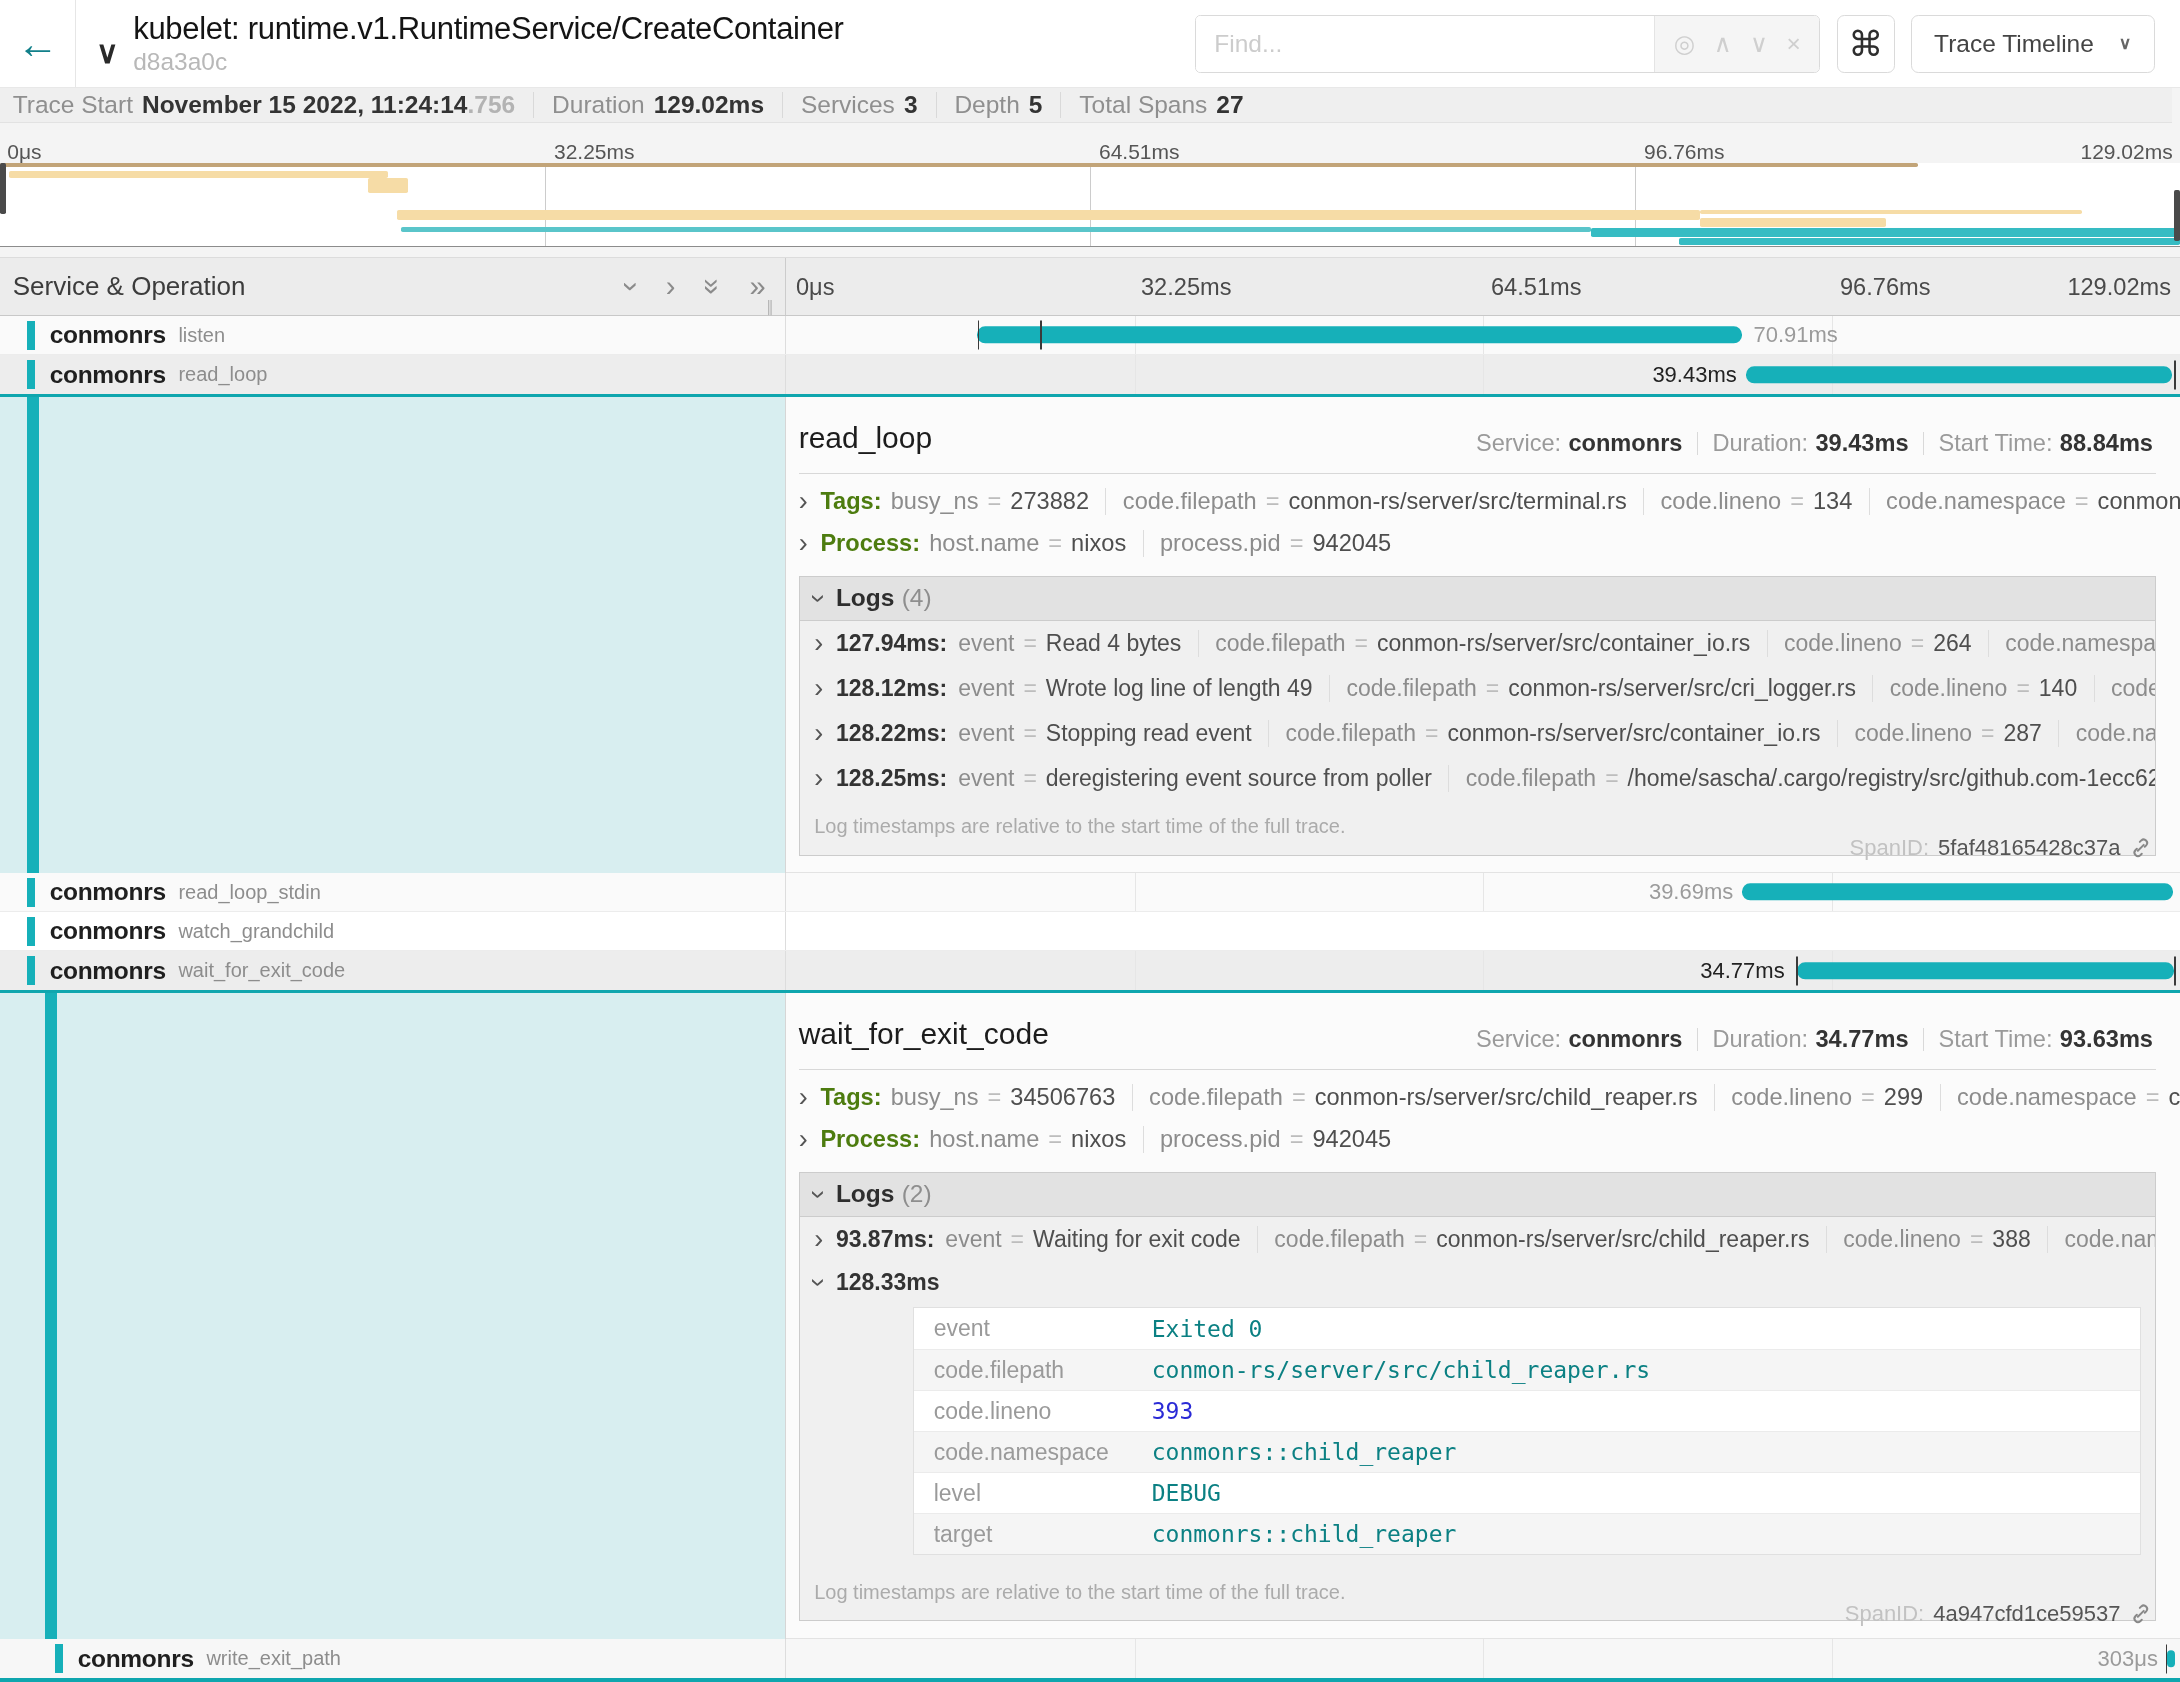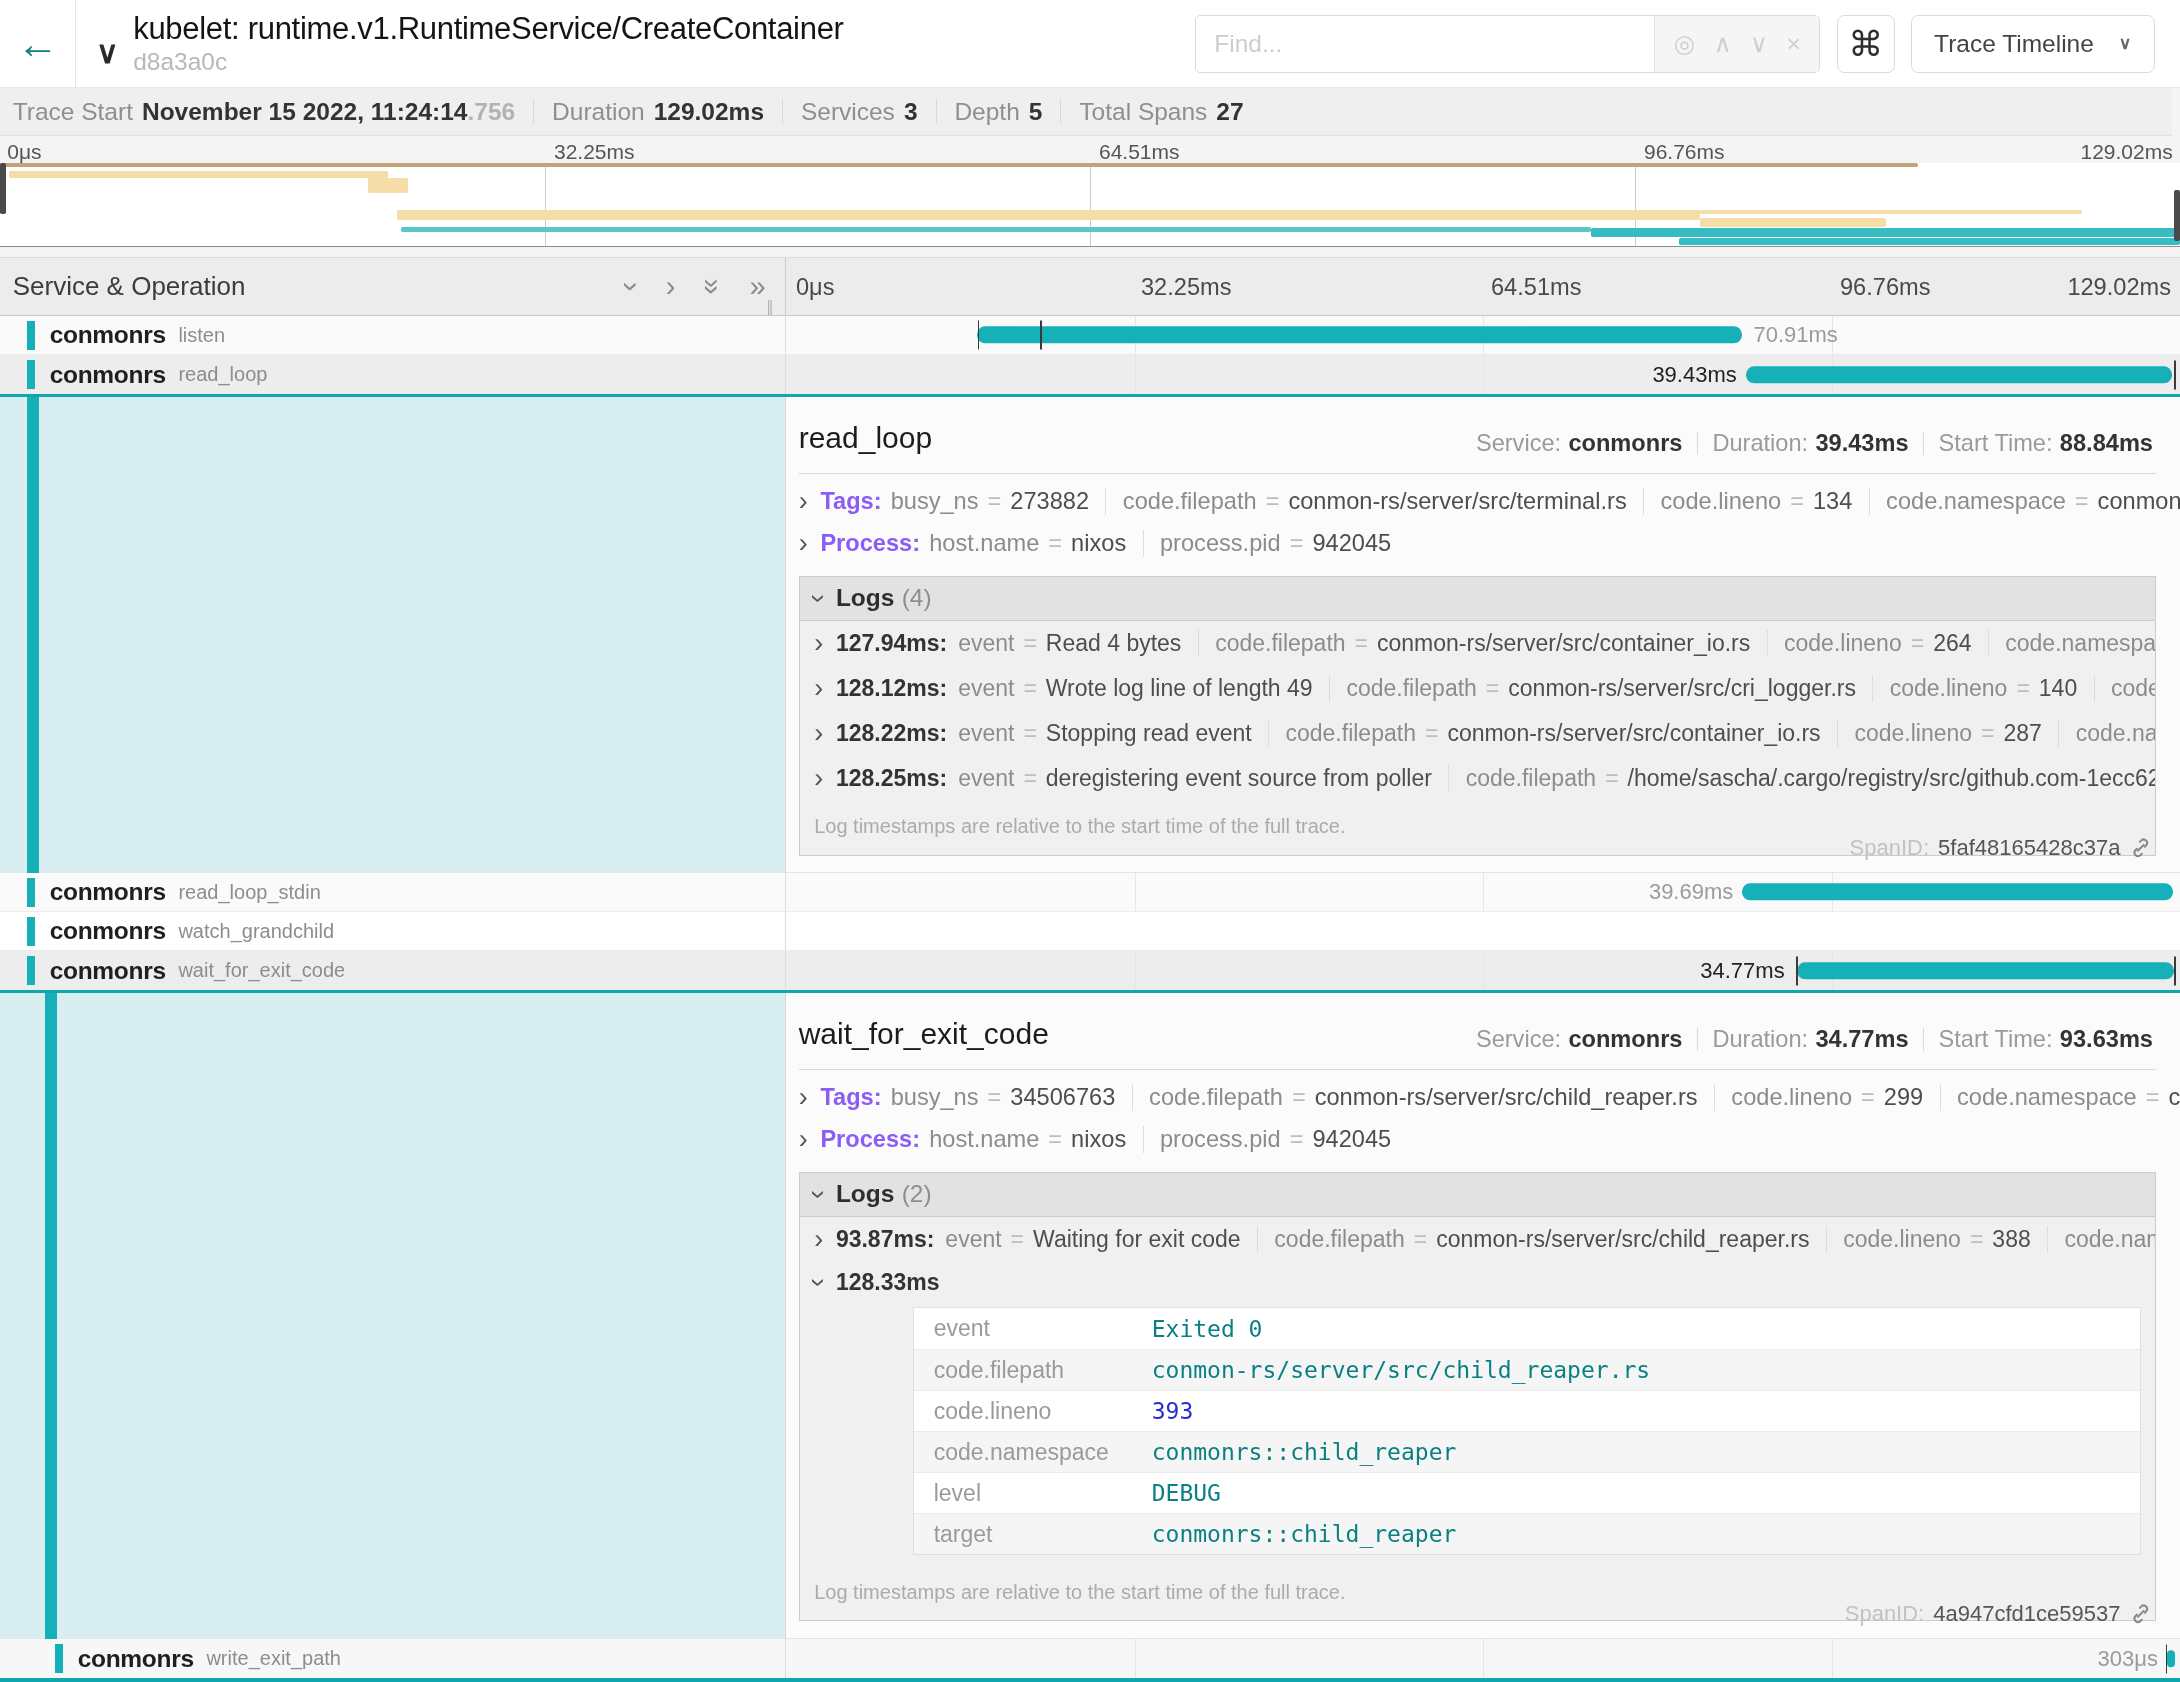--- a/index.html
+++ b/index.html
@@ -17,21 +17,21 @@
   .top-controls{margin-left:auto;display:flex;align-items:center;gap:16.4px;margin-right:25.5px}
   .findbox{display:flex;height:58px;width:625px;border:0.9px solid #dadada;border-radius:5.5px;background:#fff;overflow:hidden}
   .find-input{flex:1;border:0;outline:0;padding:0 18px;font-size:24.5px;color:#444;font-family:inherit;background:#fff;min-width:0}
   .find-input::placeholder{color:#ccc}
   .find-tools{width:165px;background:#f5f5f5;border-left:0.9px solid #e4e4e4;display:flex;align-items:center;justify-content:space-evenly;color:#cfcfcf;font-size:24.5px}
   .kbd-btn{width:58px;height:58px;border:0.9px solid #dadada;border-radius:7.3px;background:#fff;font-size:35px;color:#2e2e2e;display:flex;align-items:center;justify-content:center;cursor:pointer}
   .view-btn{height:58px;border:0.9px solid #dadada;border-radius:7.3px;background:#fff;font-size:24.5px;color:#444;display:flex;align-items:center;gap:25px;padding:0 22px;cursor:pointer;font-family:inherit}
   .view-caret{font-size:17.3px;color:#666;font-weight:700}
 
   
-  .summary{position:absolute;top:88px;left:0;right:8px;height:48px;background:#efefef;border-bottom:0.9px solid #e2e2e2;display:flex;align-items:center;padding-left:12.7px;font-size:24.5px;color:#8f8f8f;white-space:nowrap}
+  .summary{position:absolute;top:88px;left:0;right:8px;height:35px;background:#efefef;border-bottom:0.9px solid #e2e2e2;display:flex;align-items:center;padding-left:12.7px;font-size:24.5px;color:#8f8f8f;white-space:nowrap}
   .summary b{color:#333;font-weight:700;margin-left:9px}
   .summary b.dim{color:#b3b3b3;margin-left:0}
   .vd{width:0.9px;height:25.5px;background:#d9d9d9;margin:0 18px;flex:none}
 
   
   .minimap{position:absolute;top:139px;left:0;right:0;height:108px}
   .mm-labels{position:relative;height:23.6px;font-size:21px;color:#555}
   .mm-labels span{position:absolute;top:0.9px}
   .mm-canvas{position:absolute;top:23.6px;left:0;right:0;bottom:0;background:#fff;border-bottom:1.8px solid #8c8c8c}
   .mm-grid{position:absolute;top:0;bottom:0;width:0.9px;background:#ccc}
@@ -68,21 +68,21 @@
   .d-left{width:786px;background:#d8eef0;border-right:0.9px solid #d6d6d6;position:relative;flex:none}
   .d-accent{position:absolute;top:0;bottom:0;width:11.8px;background:#16b0b9}
   .d-main{flex:1;background:#fbfbfb;position:relative;border-bottom:0.9px solid #e3e3e3;padding:23.6px 0 0 12.7px;overflow:hidden}
   .d-title{font-size:30px;font-weight:500;color:#1c1c1c}
   .d-meta{position:absolute;top:33px;right:27px;font-size:23.6px;color:#9a9a9a;display:flex;align-items:center;white-space:nowrap}
   .d-meta b{color:#333;margin-left:7.3px}
   .d-meta .vd{height:23.6px;margin:0 14.5px}
   .d-hr{border:0;border-top:0.9px solid #d8d8d8;margin:18px 23.6px 7.3px 0}
   .tp-row{display:flex;align-items:center;height:42px;white-space:nowrap;overflow:hidden;font-size:23.6px}
   .chev{color:#555;font-size:27px;margin-right:12.7px;line-height:1;flex:none}
-  .tp-label{font-weight:700;color:#8b5cf6;margin-right:3.6px;flex:none}
+  .tp-label{font-weight:700;color:#4d7c0f;margin-right:3.6px;flex:none}
   .pills{display:flex;align-items:flex-end;overflow:hidden;white-space:nowrap}
   .pill{padding:0 16.4px;border-left:0.9px solid #ddd;flex:none}
   .pills .pill:first-child{border-left:0;padding-left:5.5px}
   .pk{color:#8c8c8c}.peq{color:#bdbdbd;margin:0 9px}.pv{color:#4e4e4e}
   .logs{border:0.9px solid #ccc;background:#f0f0f0;margin:11px 23.6px 0 0}
   .logs-head{height:44px;background:#e2e2e2;border-bottom:0.9px solid #ccc;display:flex;align-items:center;padding-left:14.5px;font-size:24.5px;color:#2e2e2e;cursor:pointer}
   .logs-head b{font-weight:700}
   .logs-head .cnt{color:#8e8e8e;margin-left:7.3px}
   .log-entry{display:flex;align-items:center;height:45px;padding-left:14.5px;font-size:23px;white-space:nowrap;overflow:hidden;cursor:pointer}
   .log-time{font-weight:700;color:#333;margin-right:5.5px;flex:none}

